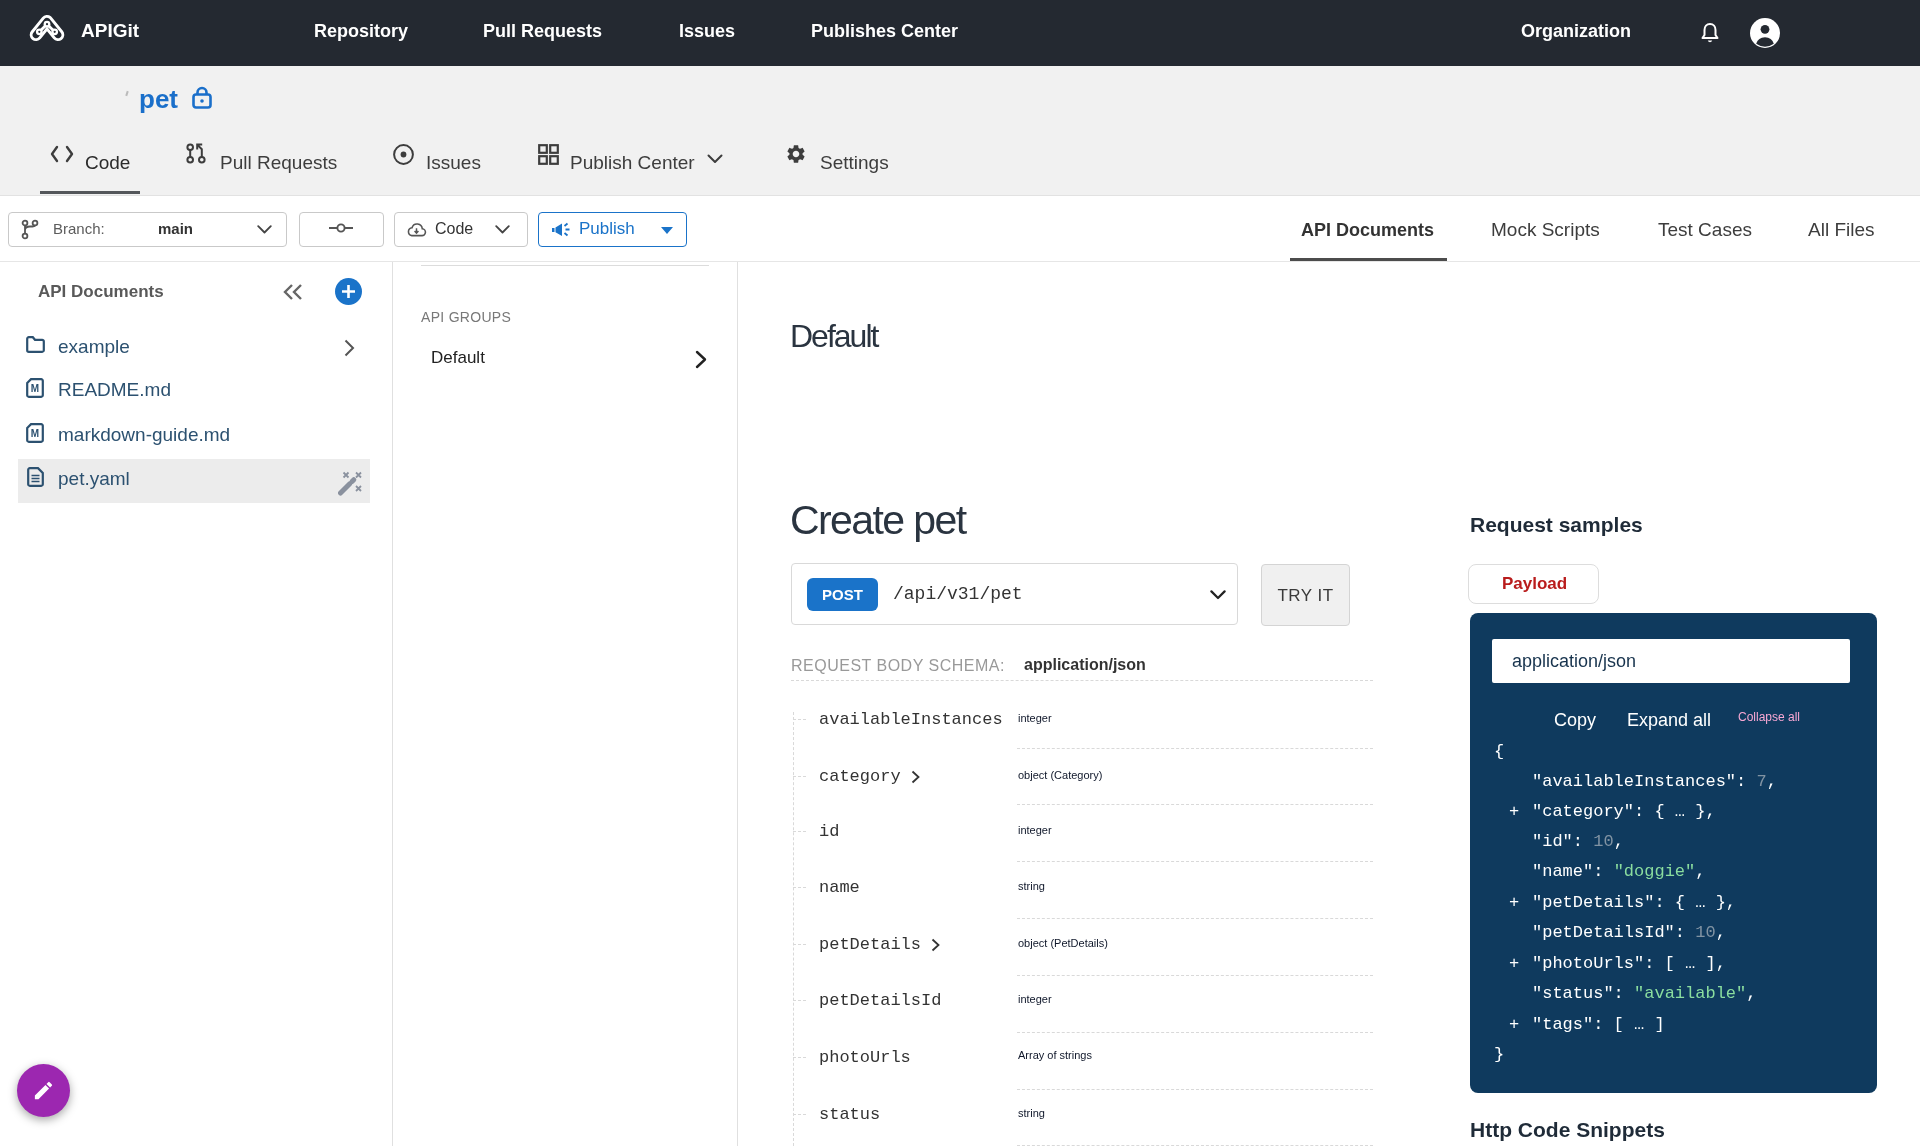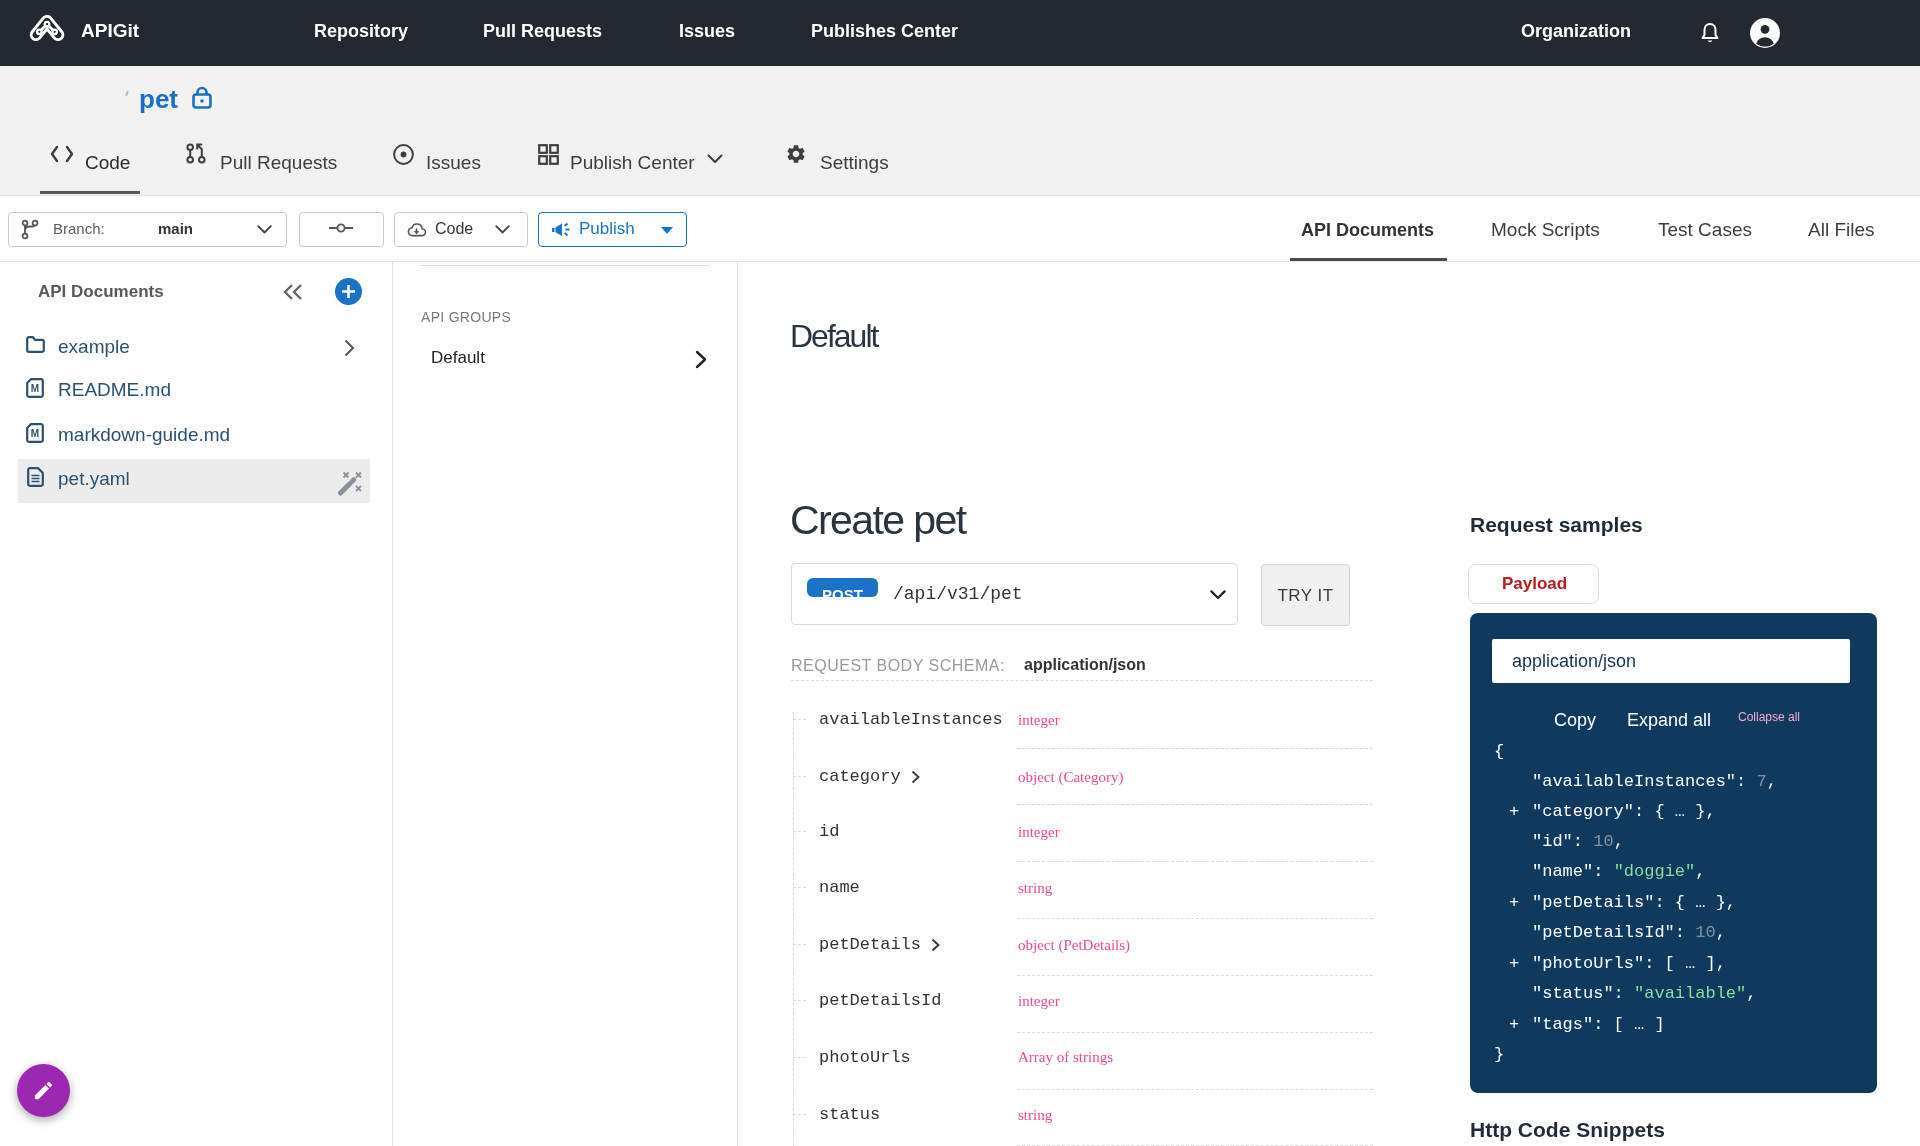--- a/index.html
+++ b/index.html
@@ -27,21 +27,21 @@
 
 #sidebar { position:absolute; left:0; top:262px; width:393px; height:884px; background:#fff; border-right:1px solid #e0e0e0; }
 #groups { position:absolute; left:393px; top:262px; width:345px; height:884px; background:#fff; border-right:1px solid #e0e0e0; }
 #main { position:absolute; left:738px; top:262px; width:1182px; height:884px; background:#fff; }
 
 .srow { position:absolute; left:0; width:393px; height:44px; }
 .srow .lbl { position:absolute; left:58px; top:9px; font-size:19px; color:#2c5170; }
 
 
 .fname { position:absolute; font-family:"Liberation Mono", monospace; font-size:17px; color:#333; }
-.ftype { position:absolute; font-size:15px; color:#ec4899;font-family:Liberation Serif, serif; }
+.ftype { position:absolute; font-size:11px; color:#0f172a; }
 .dash { position:absolute; border-top:1px dashed #d9d9d9; }
 .vdash { position:absolute; border-left:1px dashed #d9d9d9; }
 
 
 #codepanel { position:absolute; left:1470px; top:613px; width:407px; height:480px; background:#0f3a5e; border-radius:8px; }
 .codeline { position:absolute; left:25px; font-family:"Liberation Mono", monospace; font-size:17px; color:#fff; white-space:pre; }
 .cnum { color:#8193a3; } .cstr { color:#8add9f; }
 
 
 #fab { position:absolute; left:17px; top:1064px; width:53px; height:53px; border-radius:50%; background:#9c27b0; box-shadow:0 3px 10px rgba(0,0,0,0.35); }
@@ -212,21 +212,21 @@
     <div class="abs" style="left:28px;top:47px;font-size:14px;color:#787878;letter-spacing:0.3px;">API GROUPS</div>
     <div class="abs" style="left:38px;top:86px;font-size:17px;color:#222;">Default</div>
     <svg class="abs" style="left:302px;top:88px" width="12" height="19" viewBox="0 0 12 19">
       <path d="M2 2 L10 9.5 L2 17" fill="none" stroke="#222" stroke-width="2.4" stroke-linecap="round" stroke-linejoin="round"></path>
     </svg>
   </div>
   <div id="main">
     <div class="abs" style="left:52px;top:56px;font-size:32px;letter-spacing:-2px;color:#2a3440;">Default</div>
     <div class="abs" style="left:52px;top:235px;font-size:41px;letter-spacing:-1.6px;color:#2a3440;">Create pet</div>
     <div class="abs" style="left:53px;top:301px;width:447px;height:62px;border:1px solid #d9d9d9;border-radius:4px;background:#fff;"></div>
-    <div class="abs" style="left:69px;top:316px;width:71px;height:19px;border-radius:6px;background:#1a73c9;color:#fff;font-size:15px;font-weight:bold;text-align:center;line-height:33px;">POST</div>
+    <div class="abs" style="left:69px;top:316px;width:71px;height:33px;border-radius:6px;background:#1a73c9;color:#fff;font-size:15px;font-weight:bold;text-align:center;line-height:33px;">POST</div>
     <div class="abs mono" style="left:155px;top:322px;font-size:18px;color:#333;">/api/v31/pet</div>
     <svg class="abs" style="left:472px;top:328px" width="16" height="10" viewBox="0 0 16 10">
       <path d="M1.4 1.4 L8 8 L14.6 1.4" fill="none" stroke="#222" stroke-width="2.2" stroke-linecap="round" stroke-linejoin="round"></path>
     </svg>
     <div class="abs" style="left:523px;top:302px;width:89px;height:62px;border:1px solid #d4d4d4;border-radius:4px;background:#f0f0f0;color:#3a3a3a;font-size:17px;text-align:center;line-height:62px;letter-spacing:0.5px;">TRY IT</div>
     <div class="abs" style="left:53px;top:395px;font-size:16px;color:#999;letter-spacing:0.5px;">REQUEST BODY SCHEMA:</div>
     <div class="abs" style="left:286px;top:394px;font-size:16px;color:#333;font-weight:bold;">application/json</div>
     <div class="dash" style="left:53px;top:418px;width:582px;"></div>
 
     <div class="vdash" style="left:55px;top:450px;height:434px;"></div>

